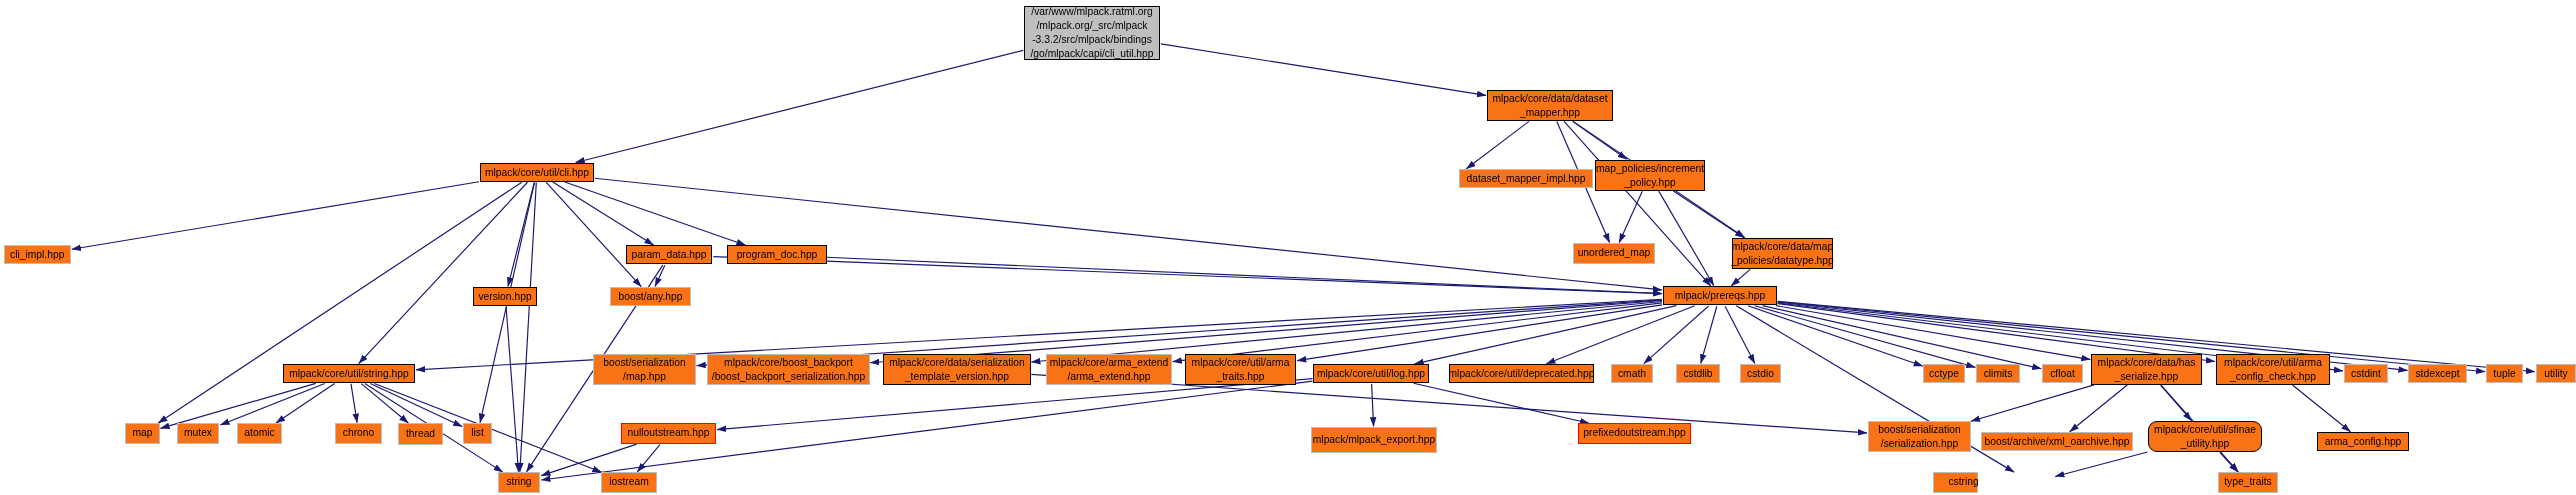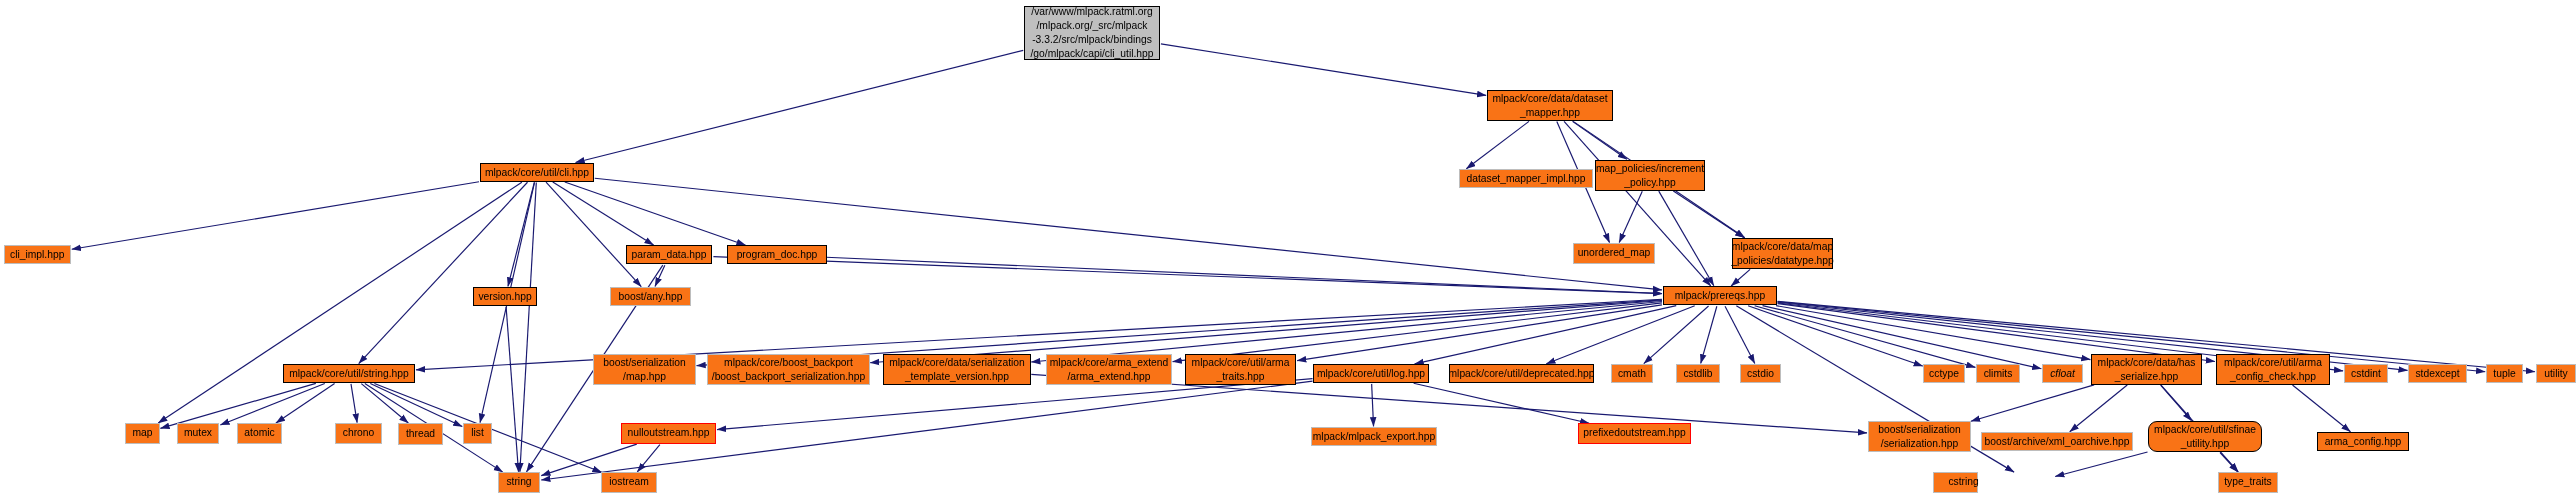--- a/index.html
+++ b/index.html
@@ -139,37 +139,37 @@
 /arma_extend.hpp</div>
     <div class="gnode link" style="left: 1185px; top: 354px; width: 111px; height: 31px;">mlpack/core/util/arma
 _traits.hpp</div>
     <div class="gnode link" style="left: 1313px; top: 364px; width: 116px; height: 19px;">mlpack/core/util/log.hpp</div>
     <div class="gnode link" style="left: 1449px; top: 364px; width: 145px; height: 19px;">mlpack/core/util/deprecated.hpp</div>
     <div class="gnode plain" style="left: 1611px; top: 364px; width: 42px; height: 19px;">cmath</div>
     <div class="gnode plain" style="left: 1676px; top: 364px; width: 44px; height: 19px;">cstdlib</div>
     <div class="gnode plain" style="left: 1740px; top: 364px; width: 41px; height: 19px;">cstdio</div>
     <div class="gnode plain" style="left: 1923px; top: 364px; width: 42px; height: 19px;">cctype</div>
     <div class="gnode plain" style="left: 1976px; top: 364px; width: 44px; height: 19px;">climits</div>
-    <div class="gnode plain" style="left: 2042px; top: 364px; width: 41px; height: 19px; font-style: italic;">cfloat</div>
+    <div class="gnode plain" style="left: 2042px; top: 364px; width: 41px; height: 19px;">cfloat</div>
     <div class="gnode link" style="left: 2091px; top: 354px; width: 111px; height: 31px;">mlpack/core/data/has
 _serialize.hpp</div>
     <div class="gnode link" style="left: 2216px; top: 354px; width: 114px; height: 31px;">mlpack/core/util/arma
 _config_check.hpp</div>
     <div class="gnode plain" style="left: 2344px; top: 364px; width: 44px; height: 19px;">cstdint</div>
     <div class="gnode plain" style="left: 2408px; top: 364px; width: 59px; height: 19px;">stdexcept</div>
     <div class="gnode plain" style="left: 2486px; top: 364px; width: 37px; height: 19px;">tuple</div>
     <div class="gnode plain" style="left: 2536px; top: 364px; width: 40px; height: 19px;">utility</div>
     <div class="gnode plain" style="left: 125px; top: 423px; width: 35px; height: 20.5px;">map</div>
     <div class="gnode plain" style="left: 177px; top: 423px; width: 42px; height: 20.5px;">mutex</div>
     <div class="gnode plain" style="left: 237px; top: 423px; width: 45px; height: 20.5px;">atomic</div>
     <div class="gnode plain" style="left: 335px; top: 423px; width: 47px; height: 20.5px;">chrono</div>
     <div class="gnode plain" style="left: 398px; top: 423px; width: 45px; height: 22px;">thread</div>
     <div class="gnode plain" style="left: 463px; top: 423px; width: 29px; height: 20.5px;">list</div>
     <div class="gnode red" style="left: 621px; top: 423px; width: 95px; height: 20.5px;">nulloutstream.hpp</div>
-    <div class="gnode plain" style="left: 1311px; top: 427px; width: 126px; height: 19px; text-align: center;">mlpack/mlpack_export.hpp</div>
+    <div class="gnode plain" style="left: 1311px; top: 427px; width: 126px; height: 26px; text-align: center;">mlpack/mlpack_export.hpp</div>
     <div class="gnode red" style="left: 1578px; top: 423px; width: 113px; height: 20.5px;">prefixedoutstream.hpp</div>
     <div class="gnode plain" style="left: 1868px; top: 421px; width: 103px; height: 31px;">boost/serialization
 /serialization.hpp</div>
     <div class="gnode plain" style="left: 1981px; top: 432px; width: 152px; height: 19px;">boost/archive/xml_oarchive.hpp</div>
     <div class="gnode link" style="left: 2148px; top: 421px; width: 114px; height: 31px; border-radius: 9px;">mlpack/core/util/sfinae
 _utility.hpp</div>
     <div class="gnode link" style="left: 2317px; top: 432px; width: 92px; height: 19px;">arma_config.hpp</div>
     <div class="gnode plain" style="left: 498px; top: 472px; width: 42px; height: 20.5px;">string</div>
     <div class="gnode plain" style="left: 601px; top: 472px; width: 56px; height: 20.5px;">iostream</div>
     <div class="gnode plain" style="left: 1933px; top: 472px; width: 45px; height: 20.5px; padding-left: 19px;">cstring</div>

